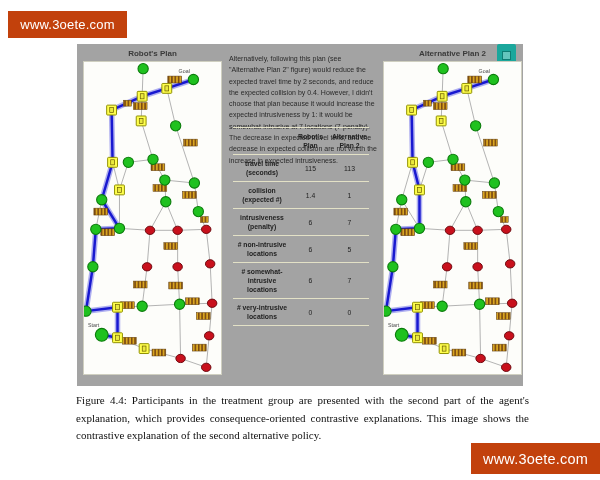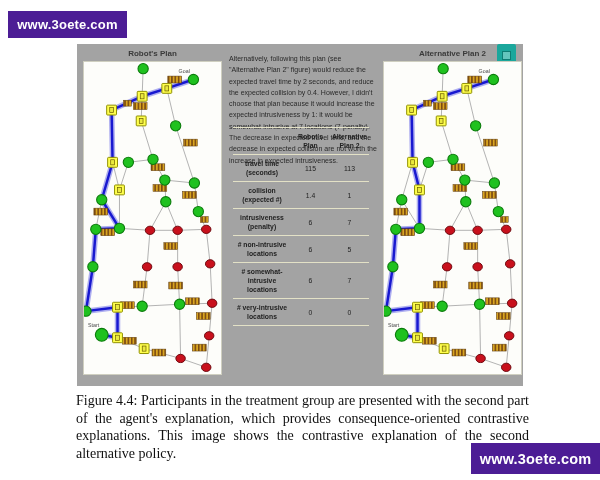--- a/index.html
+++ b/index.html
@@ -1,21 +1,21 @@
 <!DOCTYPE html>
 <html><head>
 <meta charset="utf-8">
 <style>
   html,body{margin:0;padding:0;}
   body{
     width:600px;height:480px;position:relative;overflow:hidden;
     background:#ffffff;font-family:"Liberation Sans",sans-serif;
   }
   .wm{
-    position:absolute;background:#4c1d95;color:#fff;font-weight:bold;
+    position:absolute;background:#c2410c;color:#fff;font-weight:normal;
     display:flex;align-items:center;justify-content:center;letter-spacing:.2px;
   }
   #wm-tl{left:8px;top:11px;width:119px;height:27px;font-size:13px;}
   #wm-br{left:471px;top:443px;width:129px;height:31px;font-size:14.5px;}
 
   #figure{
     position:absolute;left:77px;top:44px;width:446px;height:342px;
     background:#a3a3a3;
   }
   .panel-title{
@@ -51,21 +51,21 @@
     font-size:6.8px;color:#222;
   }
   .trow{display:flex;border-bottom:1px solid #e3e1c6;align-items:center;}
   .trow:last-child{border-bottom:none;}
   .tcell-label{width:58px;text-align:center;font-weight:bold;padding:4px 2px;box-sizing:border-box;line-height:9px;}
   .tcell-val{width:39px;text-align:center;padding:4px 1px;box-sizing:border-box;line-height:9px;}
   .thead .tcell-val{font-weight:bold;}
 
   #caption{
     position:absolute;left:76px;top:392px;width:453px;
-    font-family:"Liberation Serif",serif;font-size:14px;line-height:17.5px;
+    font-family:"Liberation Serif",serif;font-size:11px;line-height:17.5px;
     color:#101010;text-align:justify;
   }
 </style>
 </head>
 <body>
 
 <div id="wm-tl" class="wm">www.3oete.com</div>
 
 <div id="figure">
   <div id="left-title" class="panel-title">Robot's Plan</div>

